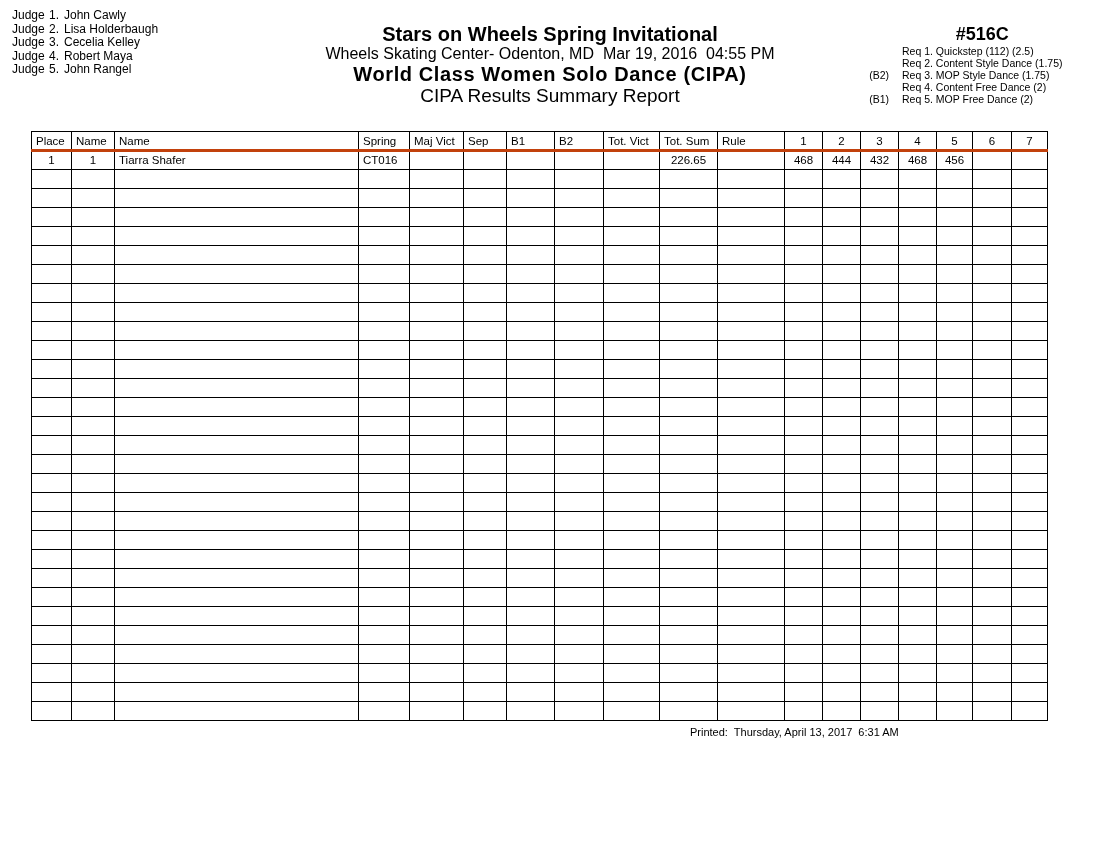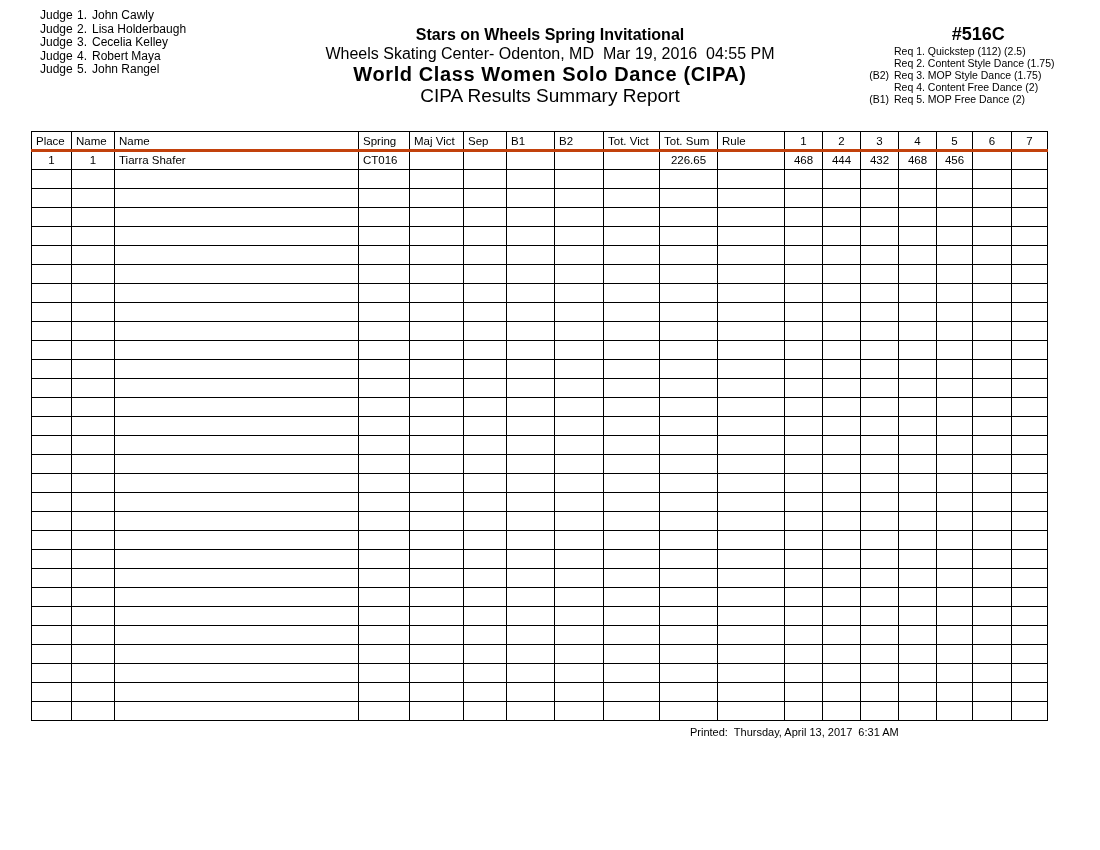--- a/index.html
+++ b/index.html
@@ -5,47 +5,47 @@
   html, body { margin: 0; padding: 0; }
   body {
     width: 1100px; height: 850px;
     background: #ffffff; color: #000;
     font-family: "Liberation Sans", sans-serif;
     position: relative; overflow: hidden;
   }
 
   
   .judges {
-    position: absolute; left: 40px; top: 9px;
+    position: absolute; left: 12px; top: 9px;
     font-size: 12px; line-height: 13.5px;
   }
   .judge-row { display: flex; }
   .judge-word { width: 37px; }
   .judge-num  { width: 15px; }
 
   
   .center-head {
     position: absolute; left: 0; top: 25px; width: 1100px;
     text-align: center;
   }
-  .ev-title    { font-size: 16px; font-weight: bold; line-height: 19px; }
+  .ev-title    { font-size: 20px; font-weight: bold; line-height: 19px; }
   .ev-venue    { font-size: 16px; line-height: 19px; white-space: pre; }
   .ev-division { font-size: 20px; font-weight: bold; line-height: 22px; letter-spacing: 0.6px; }
   .ev-report   { font-size: 19px; line-height: 21px; }
 
   
   .req-block {
     position: absolute; left: 860px; top: 25px;
     font-size: 10.5px; line-height: 12px;
   }
   .event-number {
     font-size: 18px; font-weight: bold; line-height: 19px;
     text-align: center; padding-left: 42px; margin-bottom: 1px;
   }
-  .req-row { display: grid; grid-template-columns: 29px auto; column-gap: 5px; }
+  .req-row { display: grid; grid-template-columns: 29px auto; column-gap: 13px; }
   .req-prefix { text-align: right; }
   .req-text { white-space: pre; }
 
   
   table.results {
     position: absolute; left: 31px; top: 131px;
     width: 1016px; border-collapse: collapse; table-layout: fixed;
     font-size: 11.5px;
   }
   .results th, .results td {

